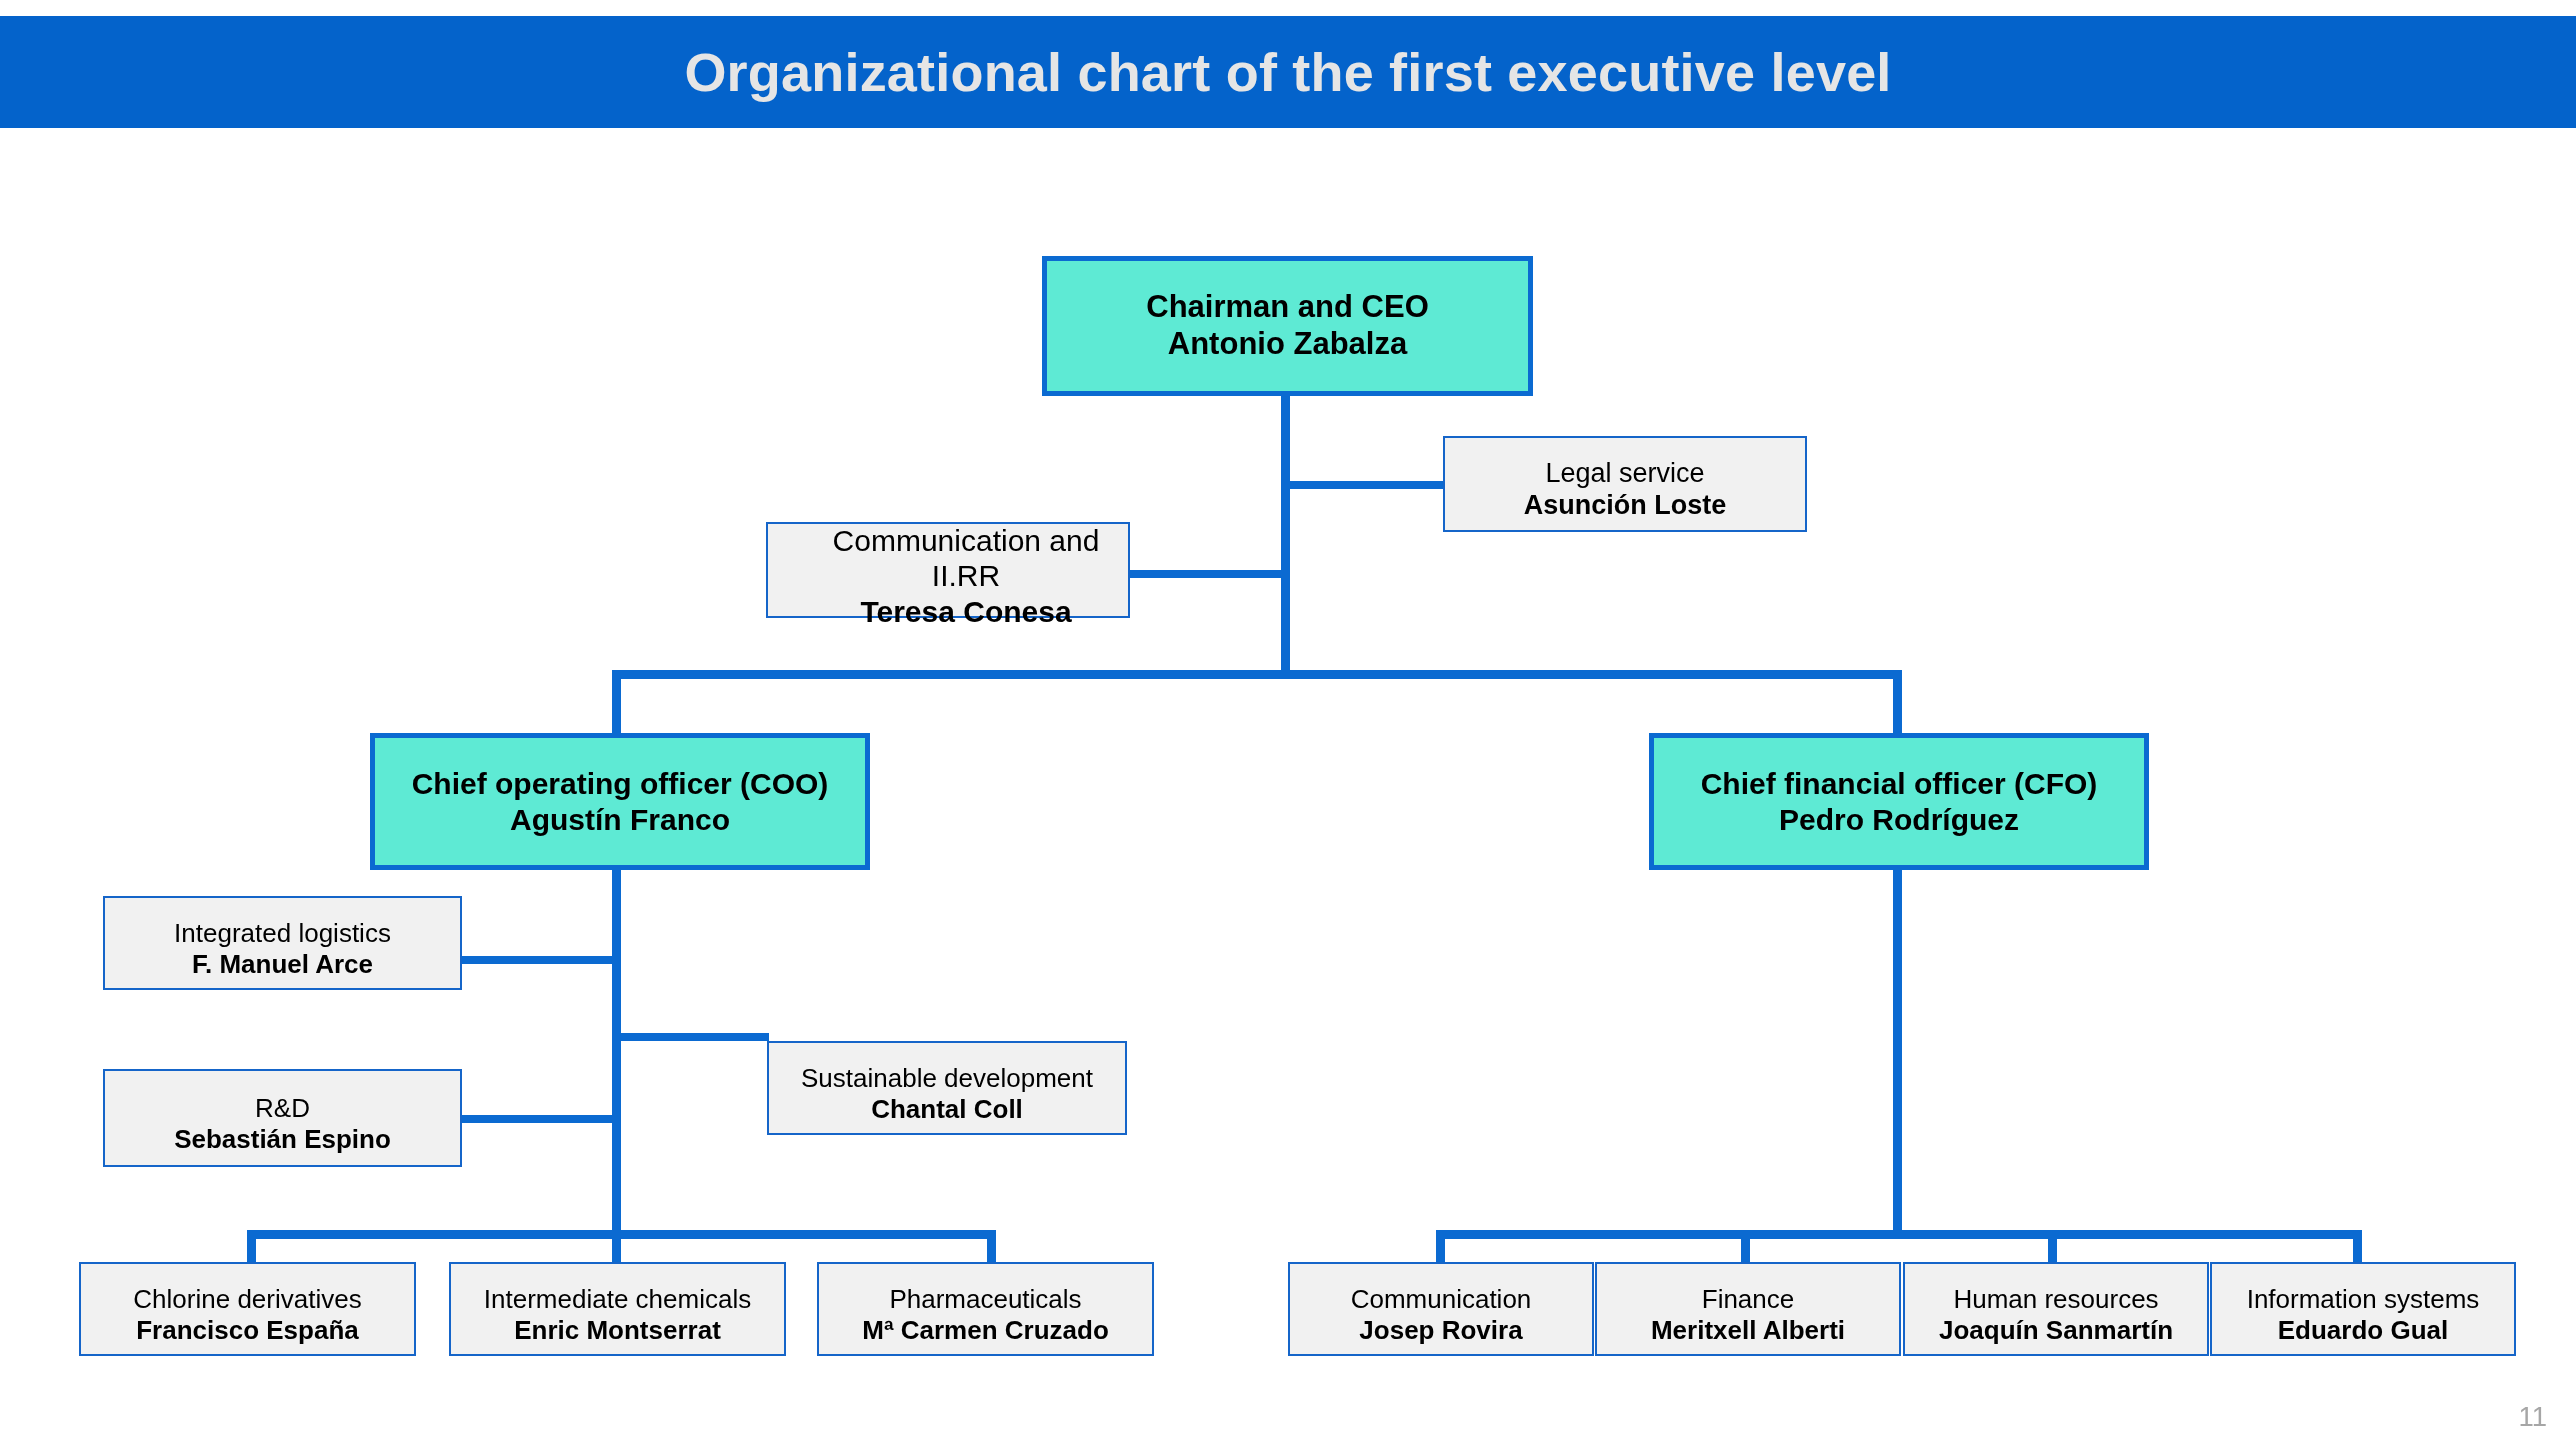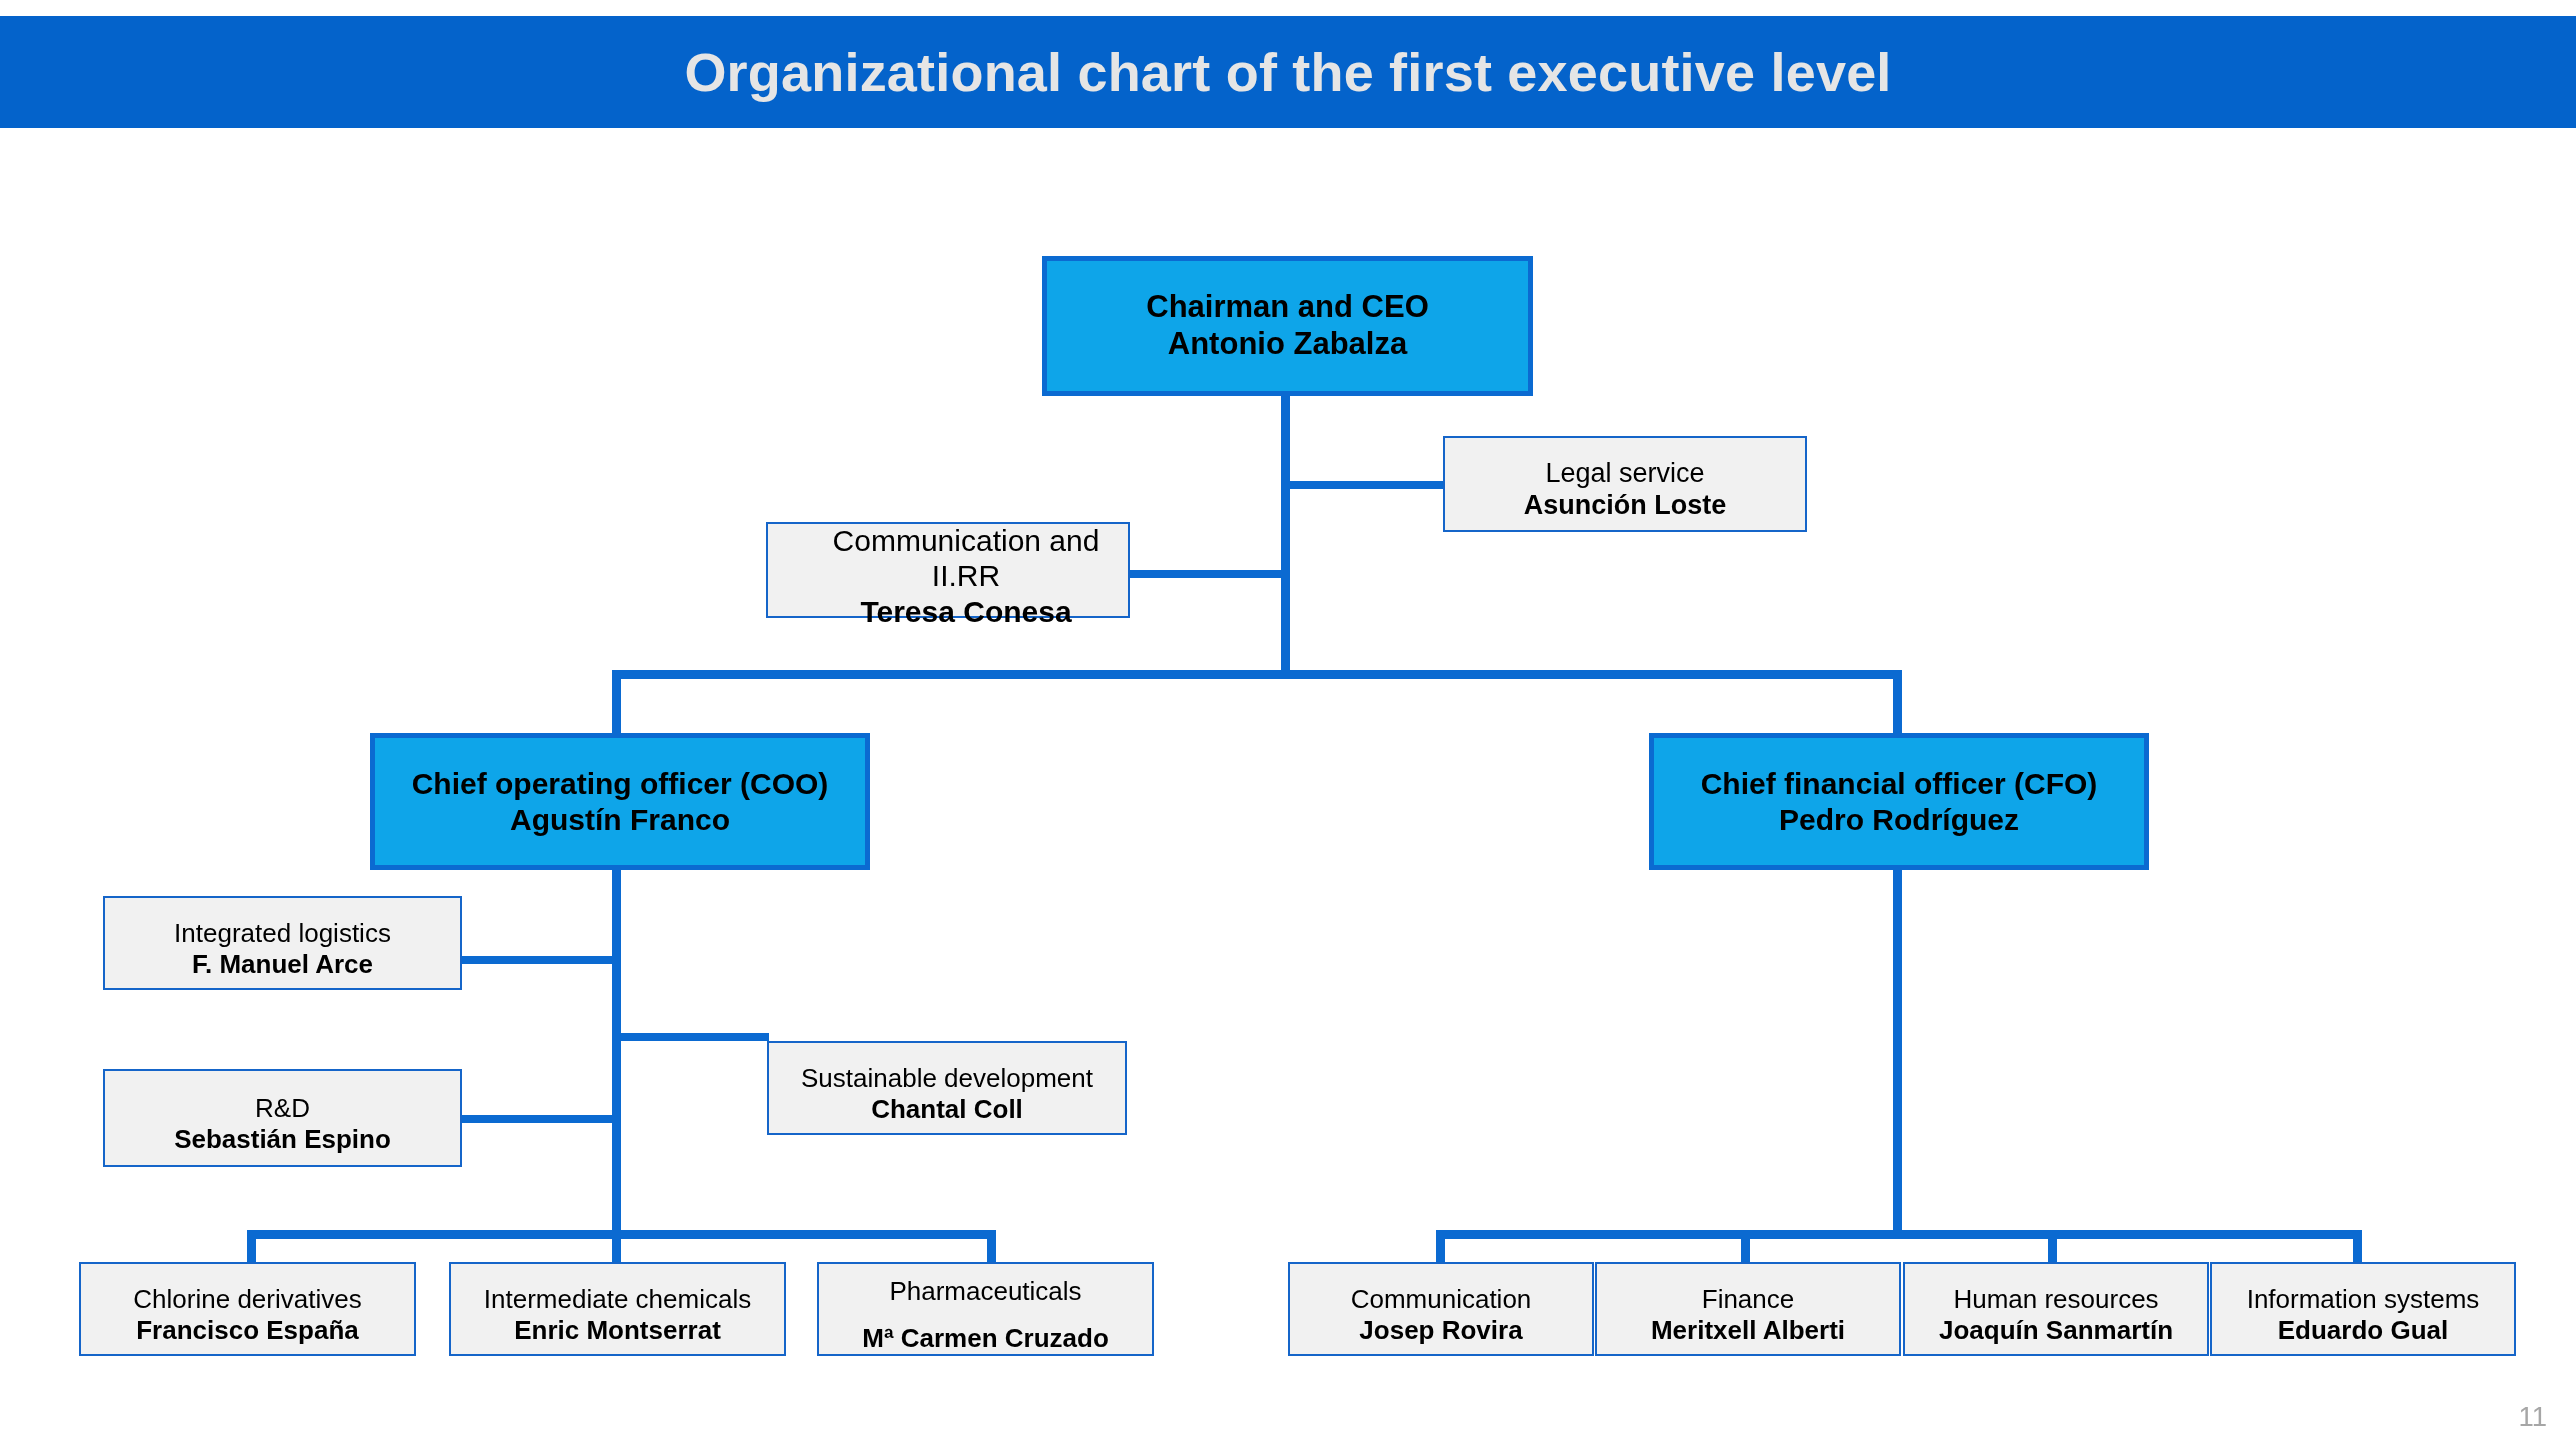--- a/index.html
+++ b/index.html
@@ -55,21 +55,21 @@
     justify-content: center;
     text-align: center;
     color: #000000;
     line-height: 1.18;
   }
   .node .role  { display: block; }
   .node .person { display: block; font-weight: bold; }
 
   
   .node.exec {
-    background: #0ea5e9;
+    background: #5eead4;
     border: 5.2px solid #0b6ad1;
   }
   .node.exec .role,
   .node.exec .person {
     font-weight: bold;
   }
 
   
   .node.unit {
     background: #f1f1f1;
@@ -170,21 +170,21 @@
   <div class="node unit" style="left:79px; top:1262px; width:337px; height:94px; font-size:26px;">
     <span class="role">Chlorine derivatives</span>
     <span class="person">Francisco España</span>
   </div>
 
   <div class="node unit" style="left:449px; top:1262px; width:337px; height:94px; font-size:26px;">
     <span class="role">Intermediate chemicals</span>
     <span class="person">Enric Montserrat</span>
   </div>
 
-  <div class="node unit" style="left:817px; top:1262px; width:337px; height:94px; font-size:26px;justify-content:space-between;">
+  <div class="node unit" style="left:817px; top:1262px; width:337px; height:94px; font-size:26px;">
     <span class="role">Pharmaceuticals</span>
     <span class="person">Mª Carmen Cruzado</span>
   </div>
 
   <div class="node unit" style="left:1288px; top:1262px; width:306px; height:94px; font-size:26px;">
     <span class="role">Communication</span>
     <span class="person">Josep Rovira</span>
   </div>
 
   <div class="node unit" style="left:1595px; top:1262px; width:306px; height:94px; font-size:26px;">

